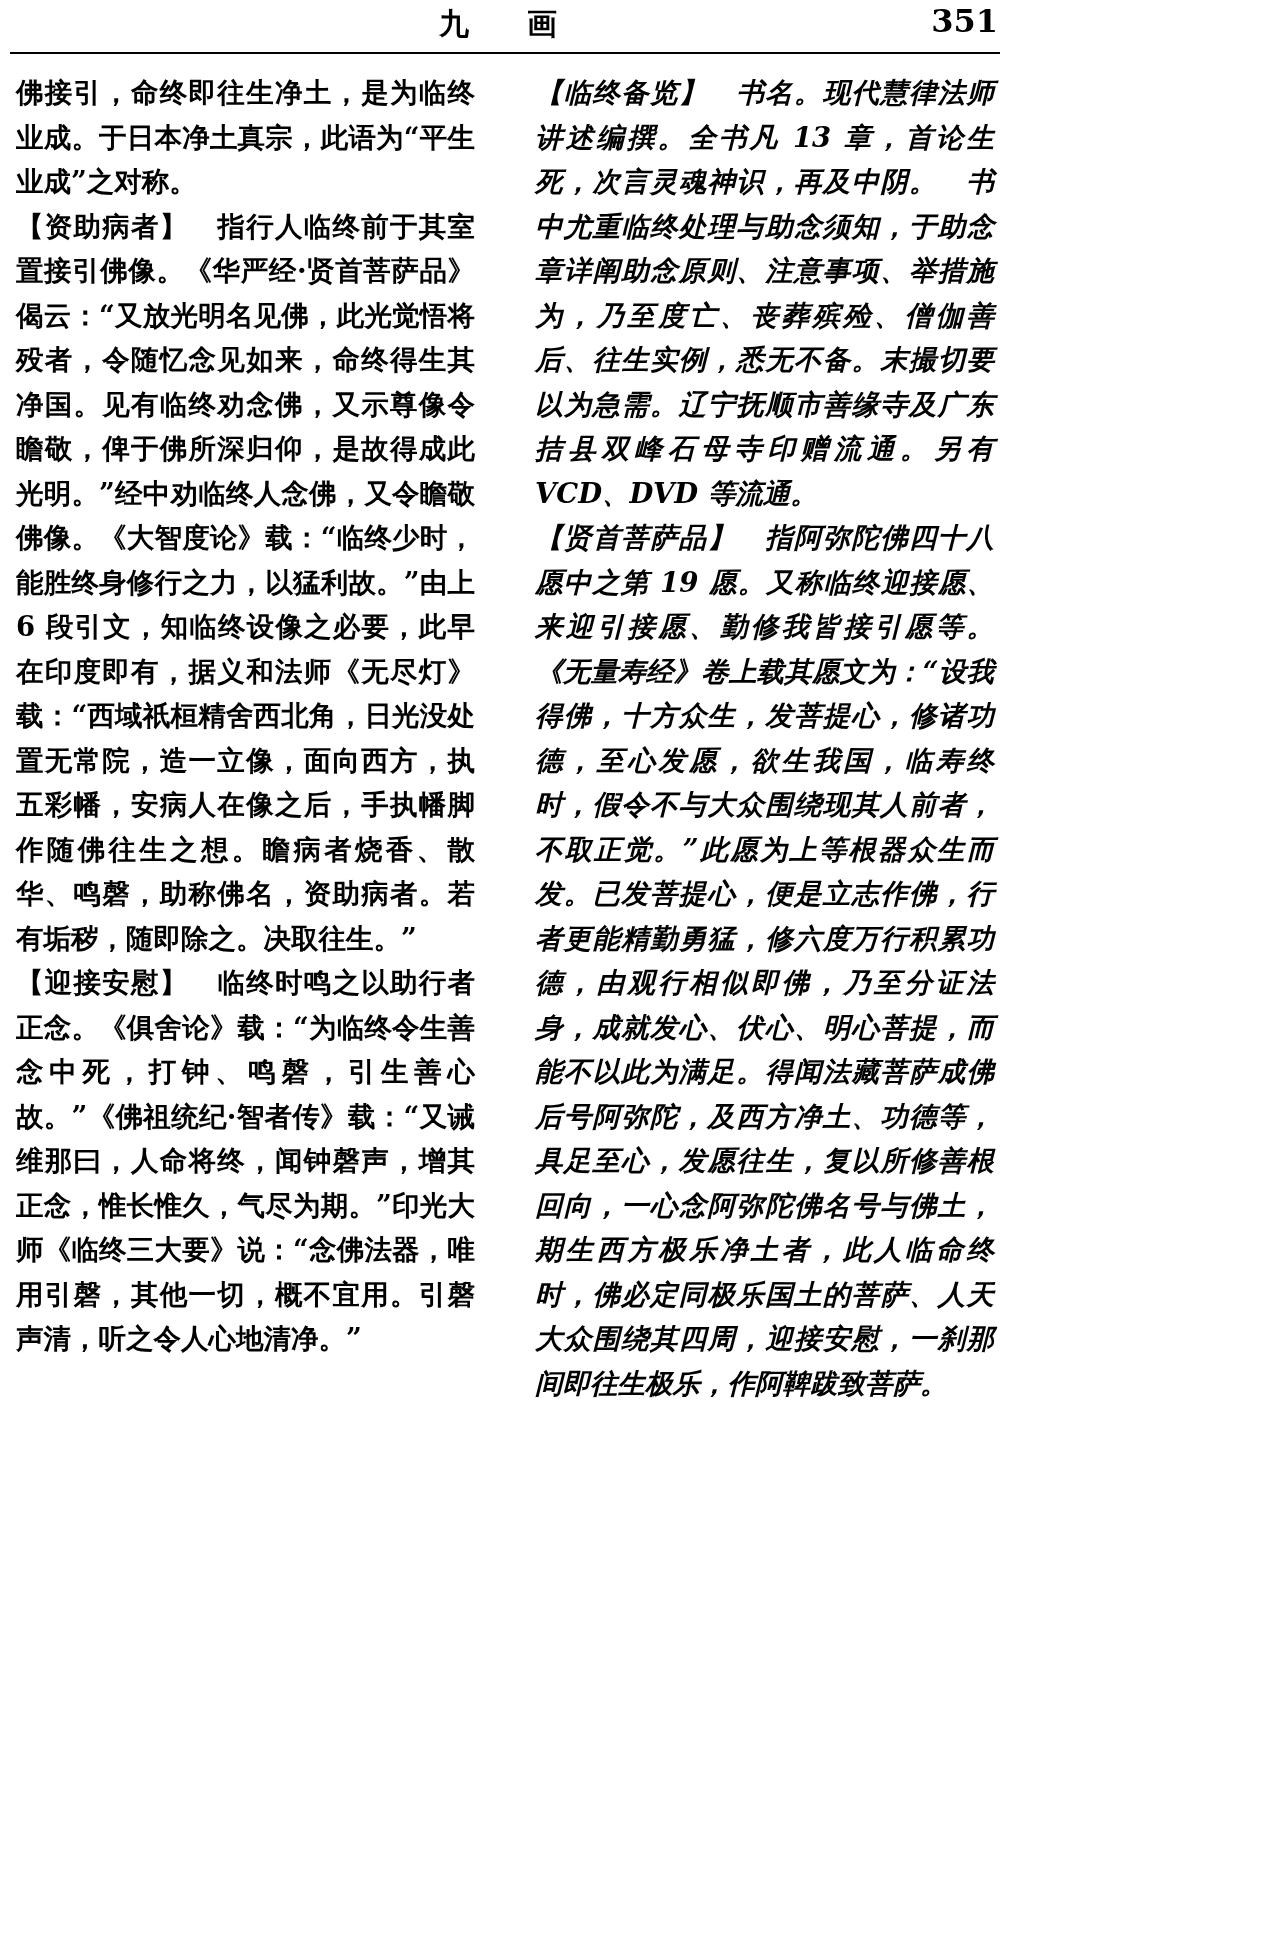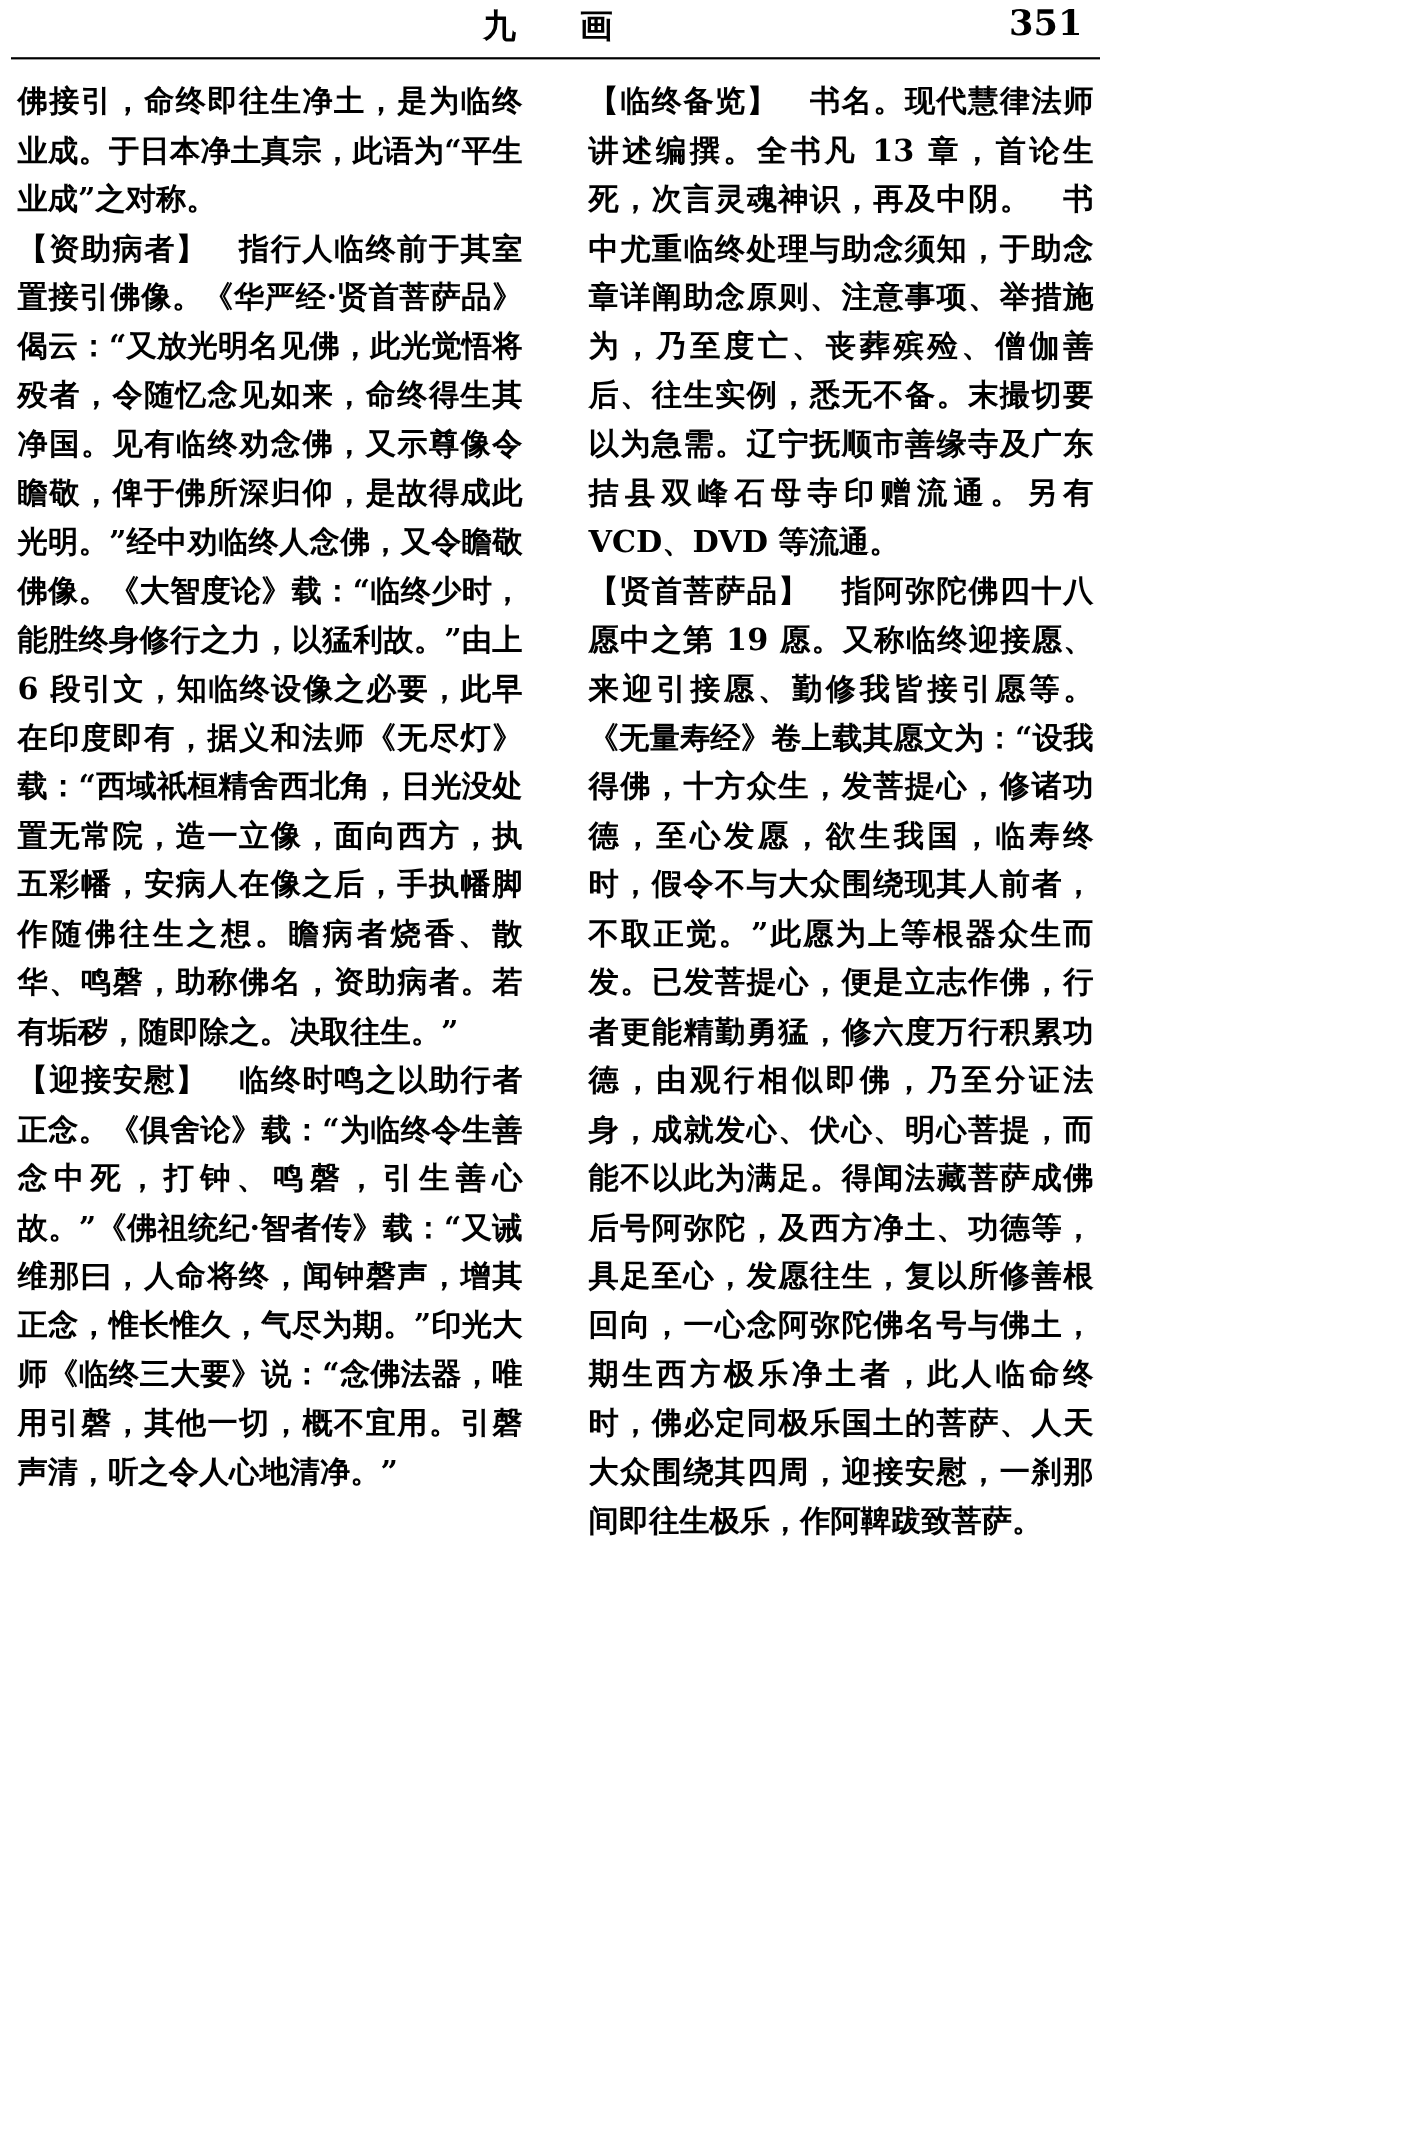--- a/index.html
+++ b/index.html
@@ -32,21 +32,21 @@
     box-sizing: border-box;
   }
   .header-title {
     font-size: 30px;
     font-weight: bold;
     letter-spacing: 14px;
     font-family: "DejaVu Serif", "Liberation Serif", serif;
   }
   .header-page {
     position: absolute;
-    right: 26px;
+    right: 12px;
     top: 2px;
     font-size: 32px;
     font-weight: bold;
     font-family: "DejaVu Serif", "Liberation Serif", serif;
   }
   .header-rule {
     position: absolute;
     left: 10px;
     right: 10px;
     top: 52px;
@@ -58,21 +58,21 @@
     display: flex;
     padding: 14px 16px 0 16px;
     box-sizing: border-box;
     gap: 16px;
   }
   .col {
     width: 50%;
     box-sizing: border-box;
   }
   .col-left { padding-right: 22px; }
-  .col-right { padding-left: 22px; }
+  .col-right { padding-left: 22px; font-style: italic; }
   p.para {
     margin: 0;
     font-size: 27.5px;
     line-height: 44.5px;
     text-align: justify;
     text-justify: inter-ideograph;
     font-family: "DejaVu Serif", "Liberation Serif", serif;
     font-weight: bold;
     letter-spacing: 0px;
   }

